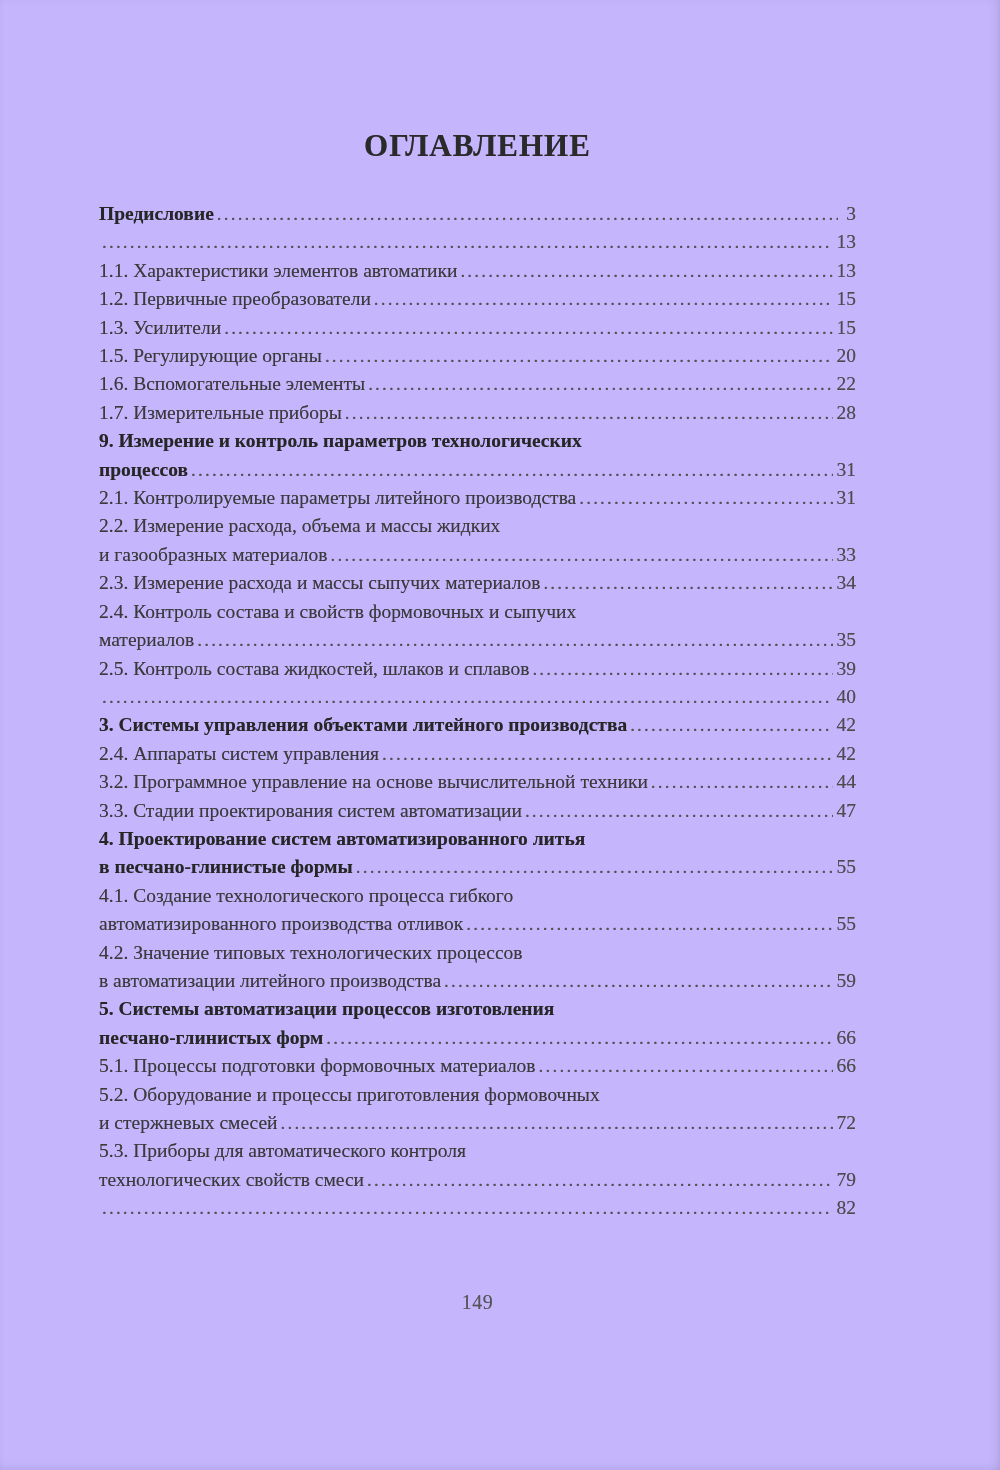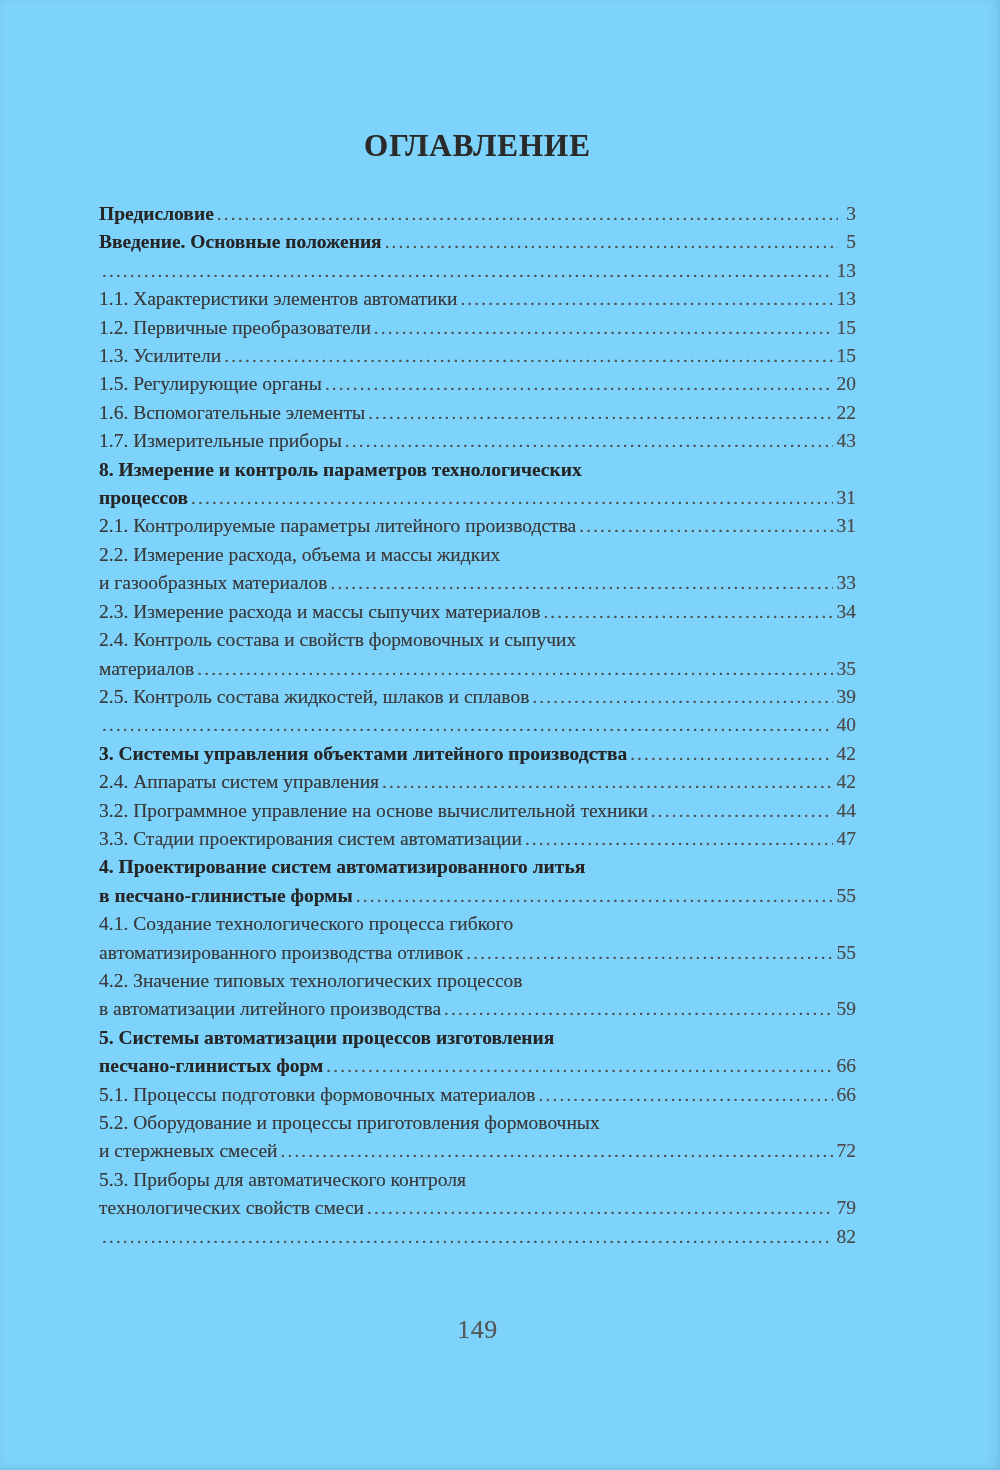--- a/index.html
+++ b/index.html
@@ -6,21 +6,21 @@
   html, body {
     margin: 0;
     padding: 0;
     background: #e8e8e8;
   }
   .page {
     position: relative;
     width: 1000px;
     height: 1470px;
     margin: 0 auto;
-    background: #7dd3fc;
+    background: #c4b5fd;
     box-shadow: inset -7px 0 14px -9px rgba(70,70,65,.28),
                 inset 0 -7px 14px -10px rgba(70,70,65,.18),
                 inset 4px 0 10px -9px rgba(70,70,65,.12);
     font-family: "Liberation Serif", "DejaVu Serif", serif;
     color: #3a3a3a;
     overflow: hidden;
   }
   .content-col {
     width: 757px;
     margin-left: 99px;
@@ -72,46 +72,41 @@
     flex: 0 0 auto;
     font-weight: 400;
     color: #4c4c4c;
     padding-left: 2px;
     min-width: 14px;
     text-align: right;
   }
   .folio {
     margin-top: 66px;
     text-align: center;
-    font-size: 26px;
+    font-size: 20px;
     line-height: 26px;
     color: #565656;
     letter-spacing: .5px;
     text-shadow: 0 0 .45px rgba(70,70,70,.5);
   }
 </style>
 </head>
 <body>
 
 <div class="page">
   <div class="content-col">
     <div class="doc-title">ОГЛАВЛЕНИЕ</div>
 
     <div class="toc">
   <div class="toc-line bold">
     <span class="toc-text">Предисловие</span>
     <span class="toc-dots"></span>
     <span class="toc-page">3</span>
   </div>
 
-  <div class="toc-line bold">
-    <span class="toc-text">Введение. Основные положения</span>
-    <span class="toc-dots"></span>
-    <span class="toc-page">5</span>
-  </div>
 
   <div class="toc-line bold">
     <span class="toc-dots"></span>
     <span class="toc-page">13</span>
   </div>
 
   <div class="toc-line">
     <span class="toc-text">1.1. Характеристики элементов автоматики</span>
     <span class="toc-dots"></span>
     <span class="toc-page">13</span>
@@ -138,25 +133,25 @@
 
   <div class="toc-line">
     <span class="toc-text">1.6. Вспомогательные элементы</span>
     <span class="toc-dots"></span>
     <span class="toc-page">22</span>
   </div>
 
   <div class="toc-line">
     <span class="toc-text">1.7. Измерительные приборы</span>
     <span class="toc-dots"></span>
-    <span class="toc-page">43</span>
-  </div>
-
-  <div class="toc-line bold">
-    <span class="toc-text">8. Измерение и контроль параметров технологических</span>
+    <span class="toc-page">28</span>
+  </div>
+
+  <div class="toc-line bold">
+    <span class="toc-text">9. Измерение и контроль параметров технологических</span>
 
   </div>
 
   <div class="toc-line bold">
     <span class="toc-text">процессов</span>
     <span class="toc-dots"></span>
     <span class="toc-page">31</span>
   </div>
 
   <div class="toc-line">

